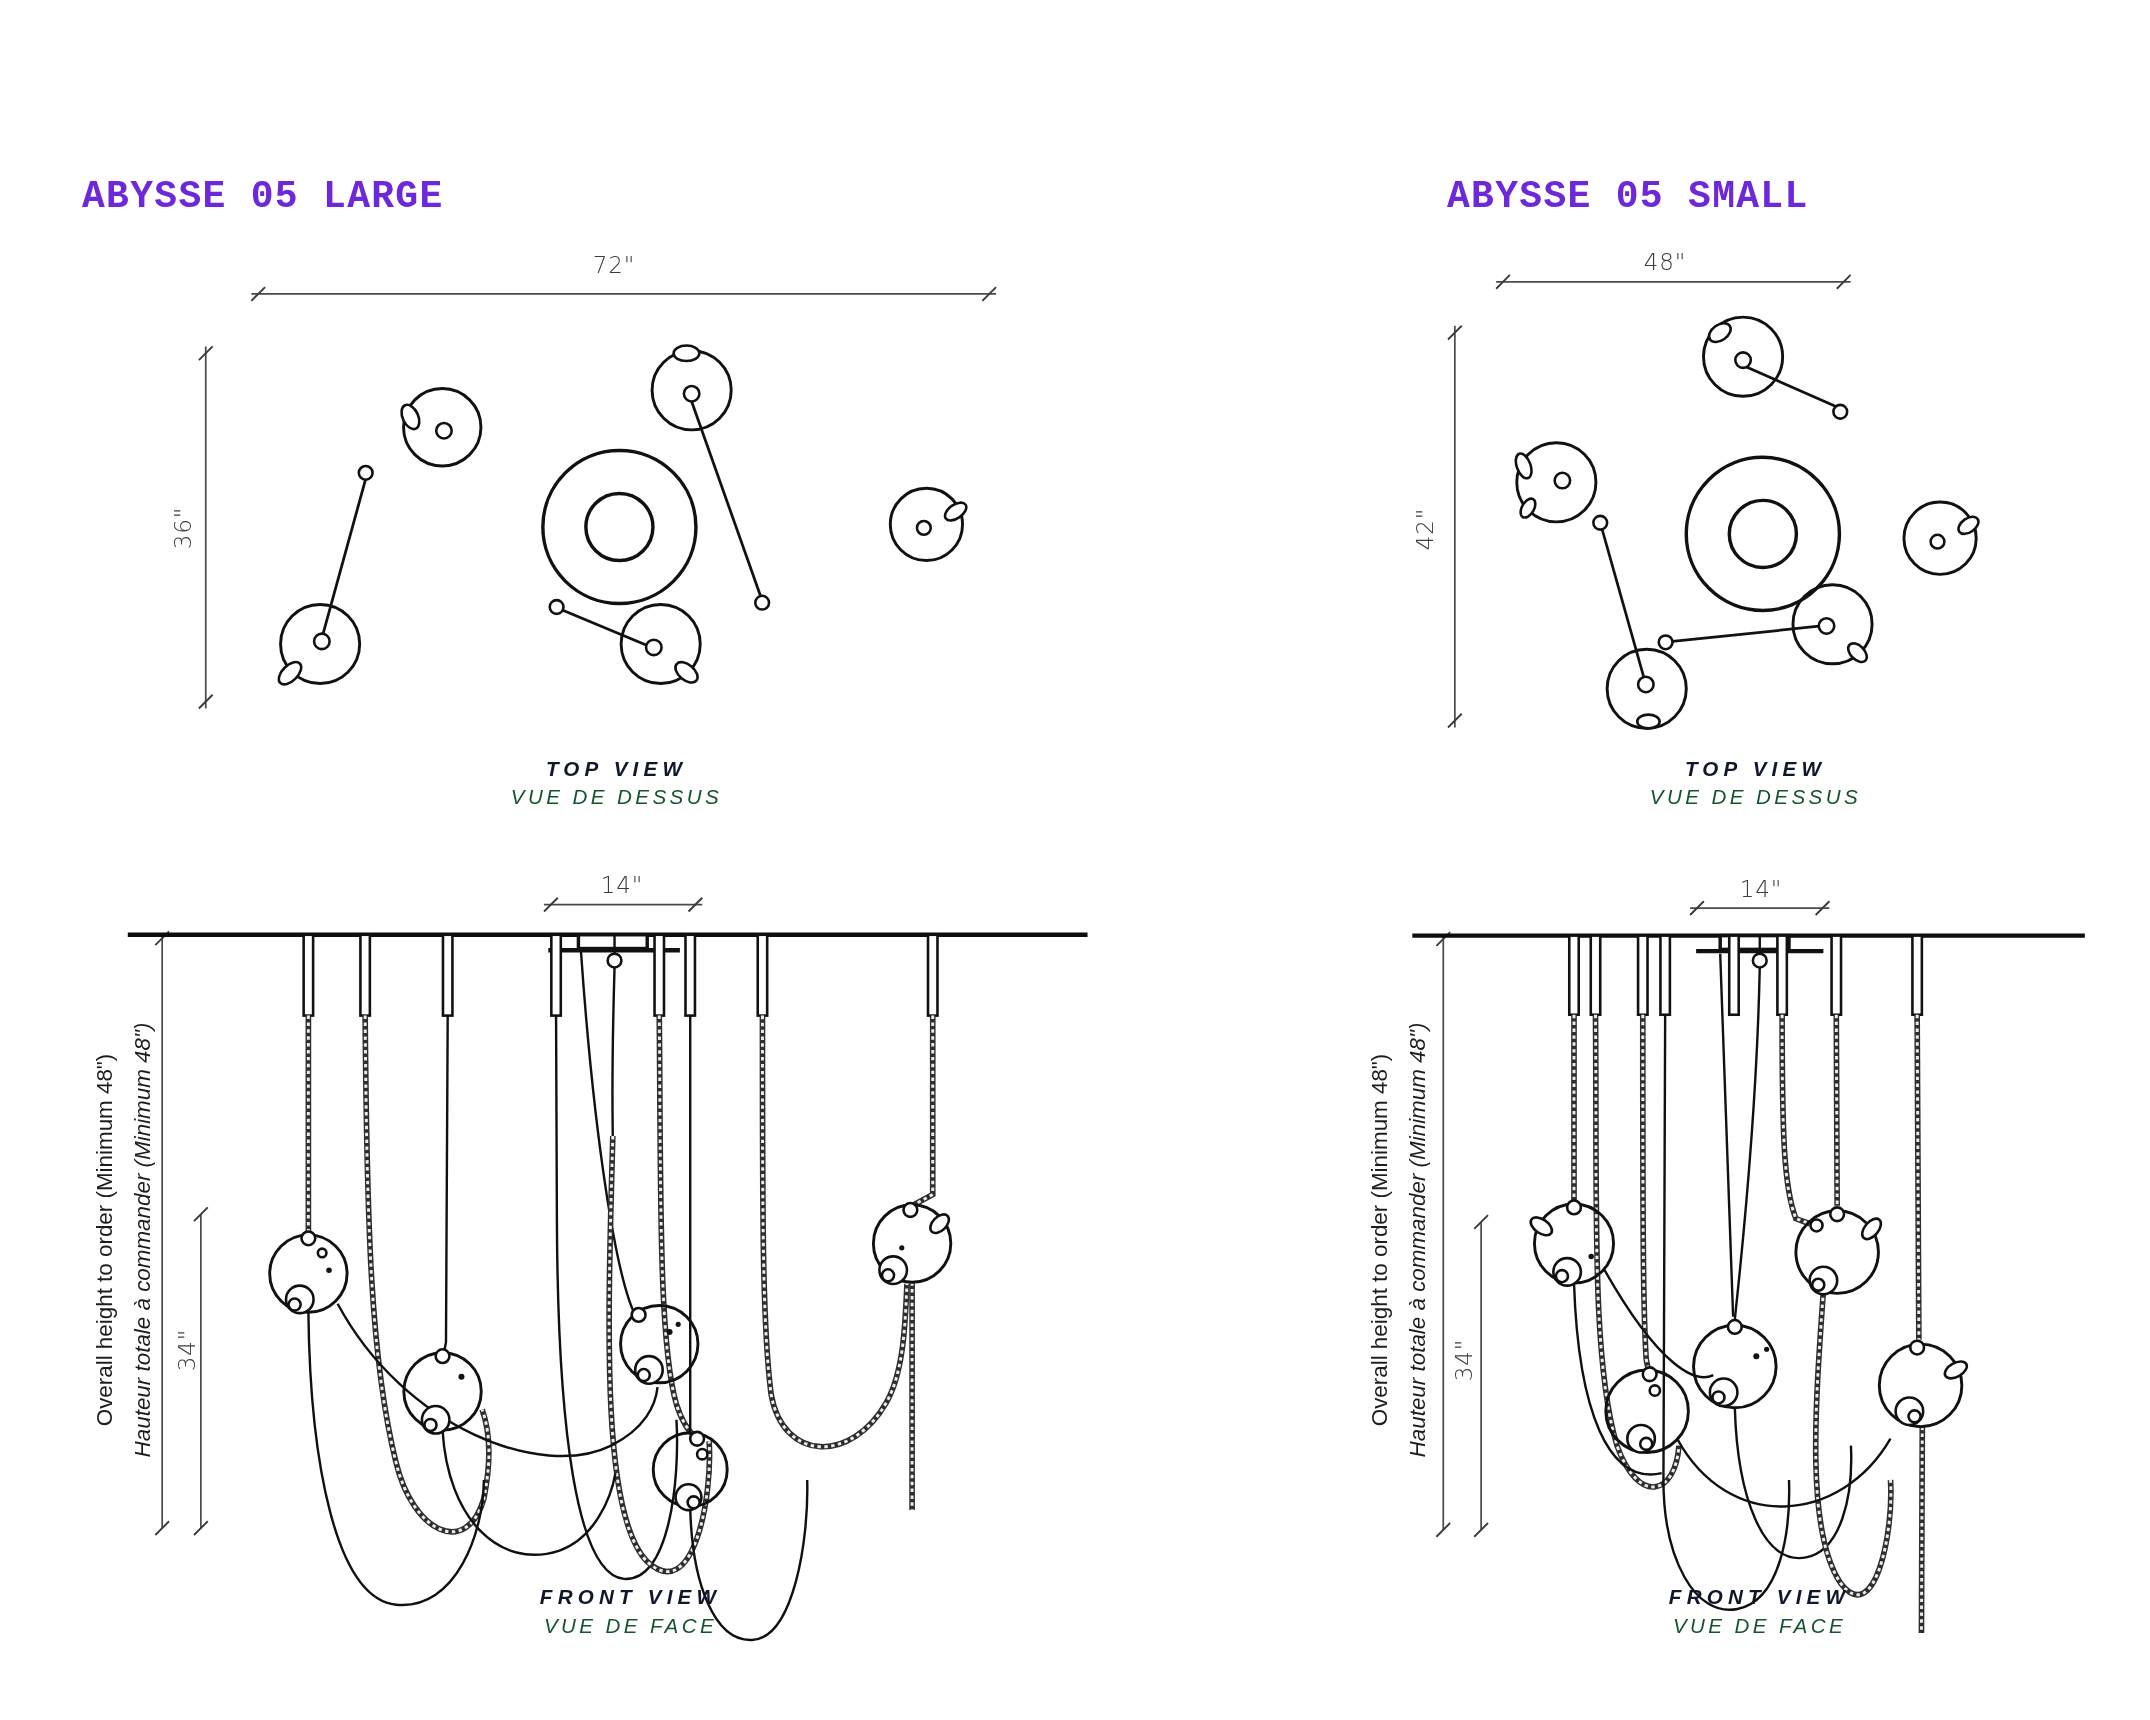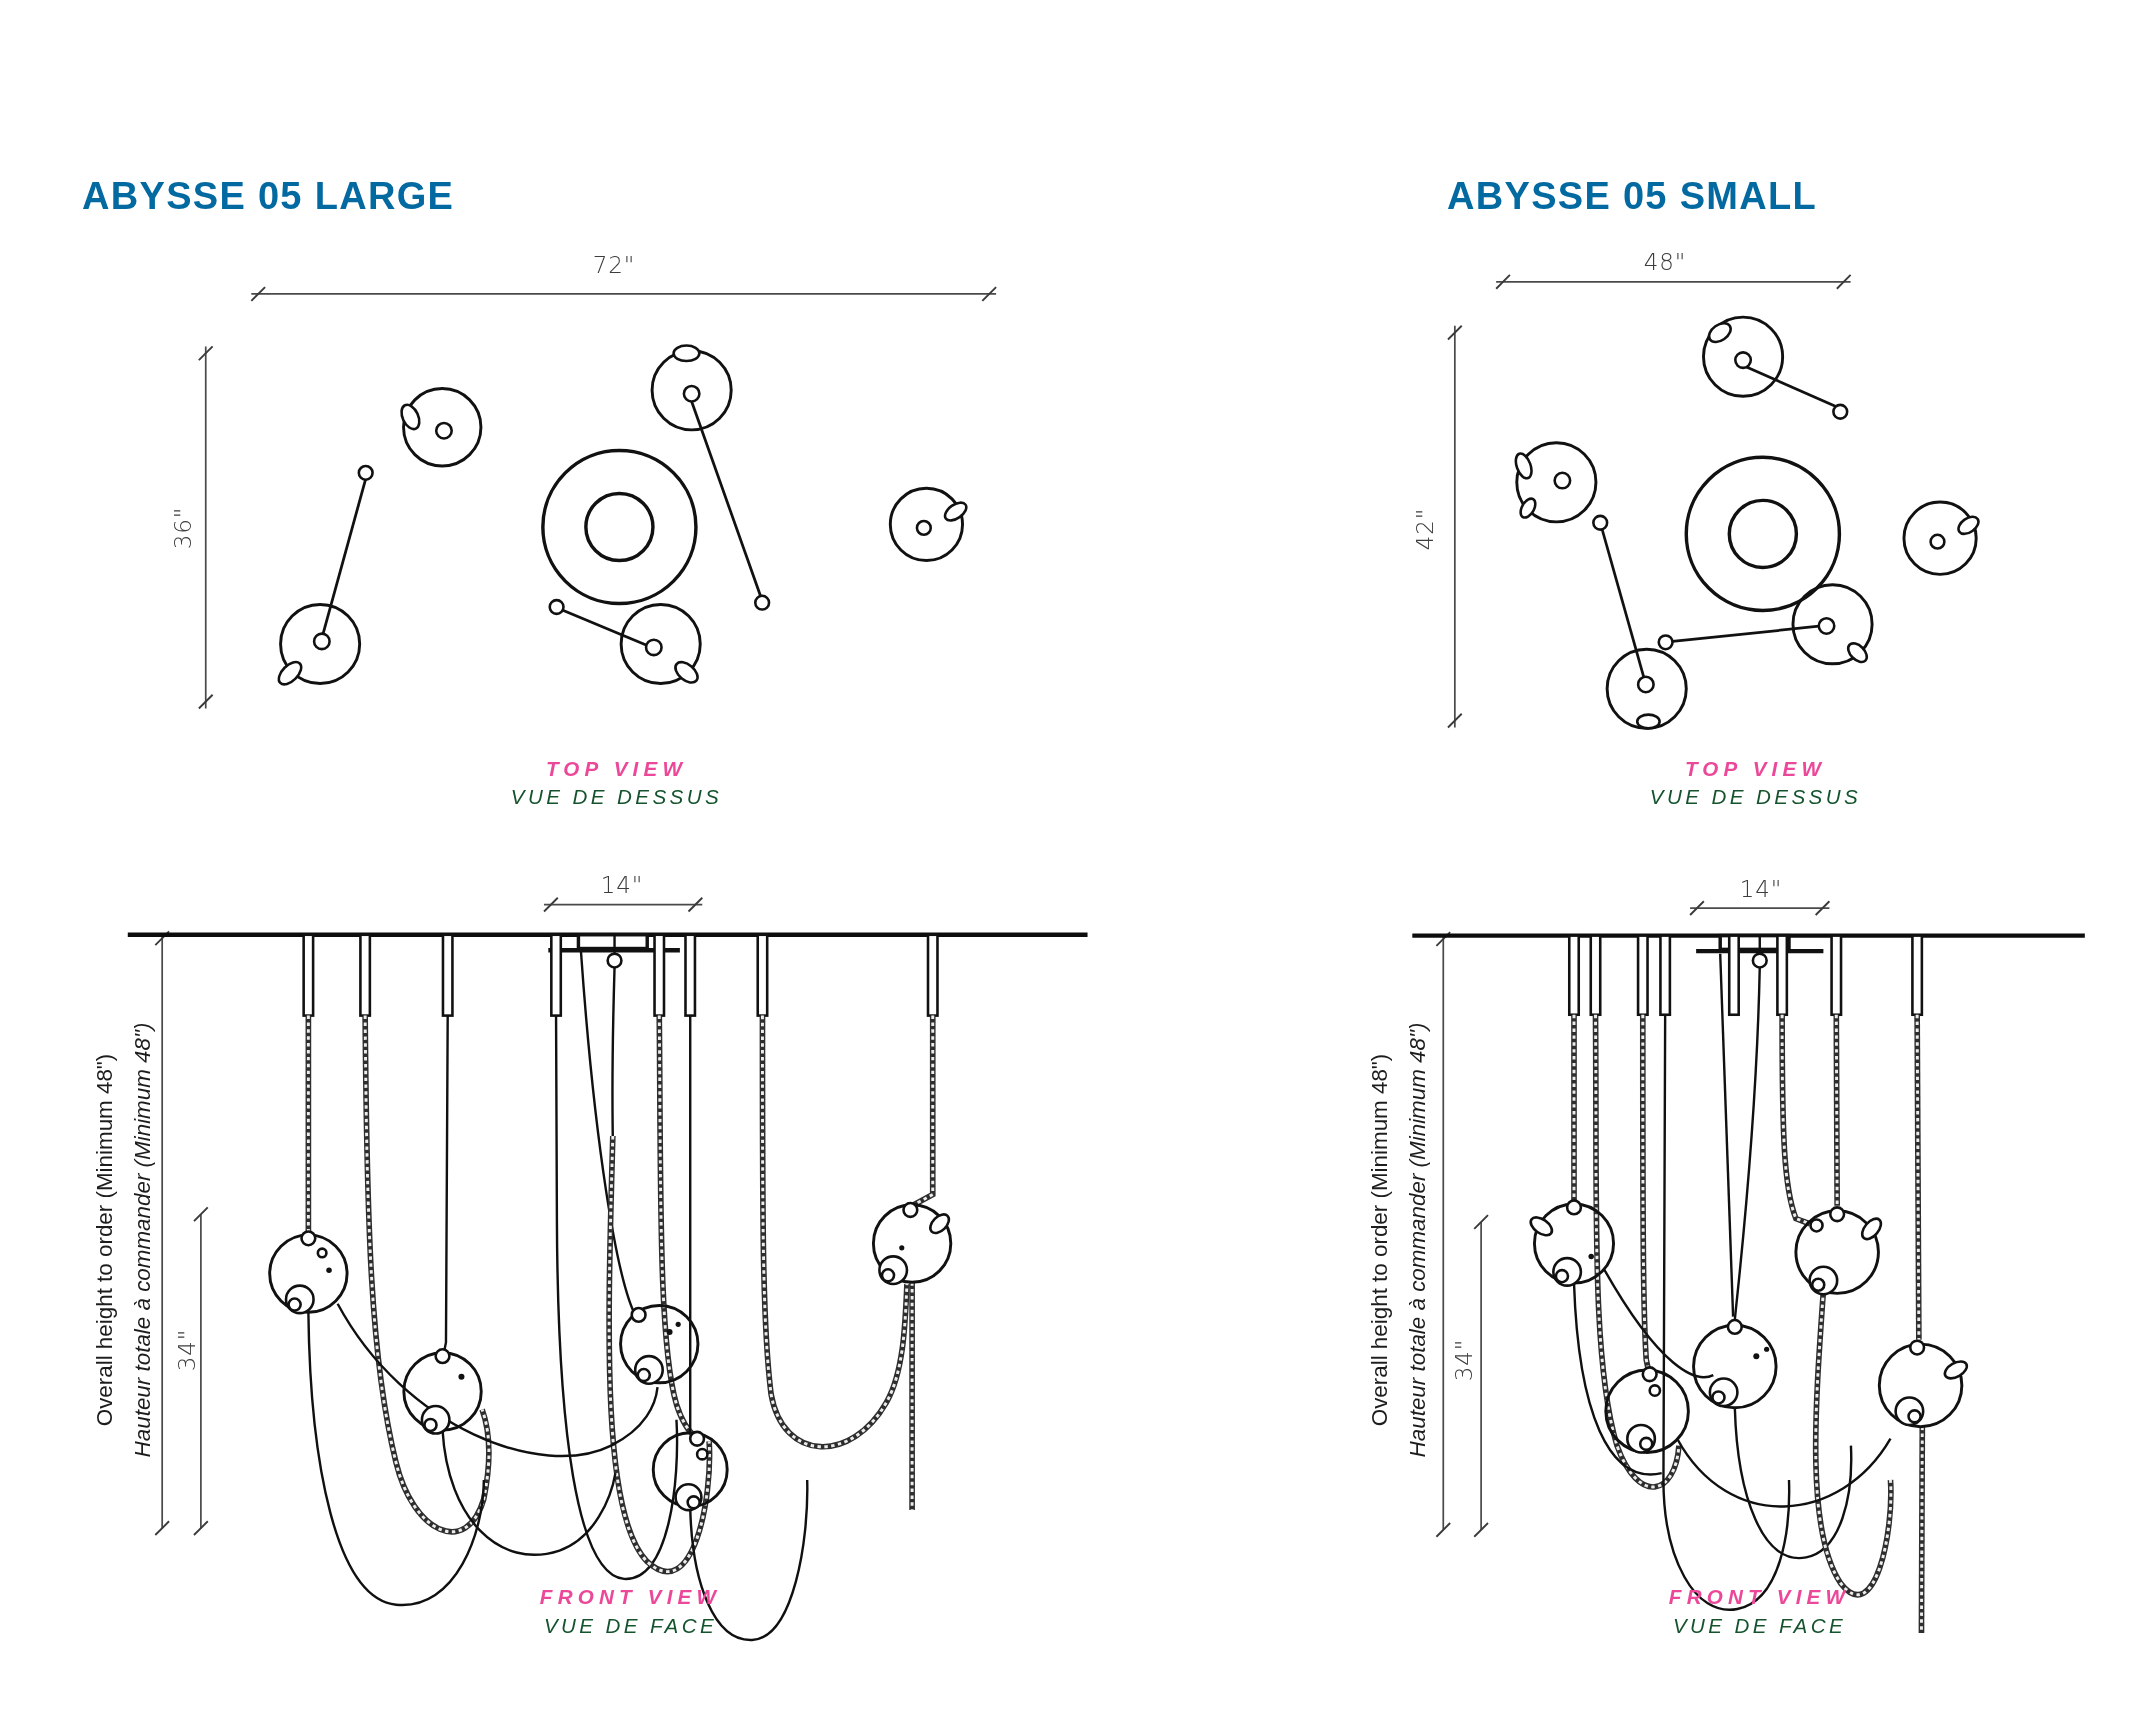--- a/index.html
+++ b/index.html
@@ -1,24 +1,24 @@
 <!DOCTYPE html>
 <html style="font-size:13.8px"><head>
 <meta charset="utf-8">
 <style>
   html,body{margin:0;padding:0;}
   body{width:2151px;height:1721px;position:relative;background:#ffffff;
        font-family:"Liberation Sans",sans-serif;color:#111;overflow:hidden;}
   .abs{position:absolute;}
-  .title{font-size:38px;font-weight:800;letter-spacing:1.3px;color:#0369a1;white-space:nowrap;}
+  .title{font-size:38px;font-weight:800;letter-spacing:1.3px;color:#6d28d9;white-space:nowrap;font-family:Liberation Mono, monospace;}
   .dim{font-size:23px;font-weight:300;color:#3d3d3d;letter-spacing:0.9px;width:138px;text-align:center;
        font-family:"DejaVu Sans",sans-serif;white-space:nowrap;}
   .rot{transform:rotate(-90deg);}
   .cap{width:379px;text-align:center;white-space:nowrap;}
-  .cap-en{font-size:20.6px;font-weight:700;font-style:italic;letter-spacing:5.2px;color:#ec4899;}
+  .cap-en{font-size:20.6px;font-weight:700;font-style:italic;letter-spacing:5.2px;color:#0f172a;}
   .cap-fr{font-size:20.6px;font-style:italic;letter-spacing:3.4px;color:#14532d;}
   .hnote{width:619px;text-align:center;font-size:22.4px;color:#1d1d1d;white-space:nowrap;transform:rotate(-90deg);}
   .hnote.fr{font-style:italic;}
   svg{position:absolute;overflow:visible;}
   .ln{stroke:#111;stroke-width:3.2;fill:none;}
   .ball{stroke:#111;stroke-width:3.4;fill:none;}
   .ring{stroke:#111;stroke-width:3;fill:#fff;}
   .hole{stroke:#111;stroke-width:3;fill:#fff;}
   .dimln{stroke:#4a4a4a;stroke-width:2;fill:none;}
   .tick{stroke:#3a3a3a;stroke-width:2.2;}

